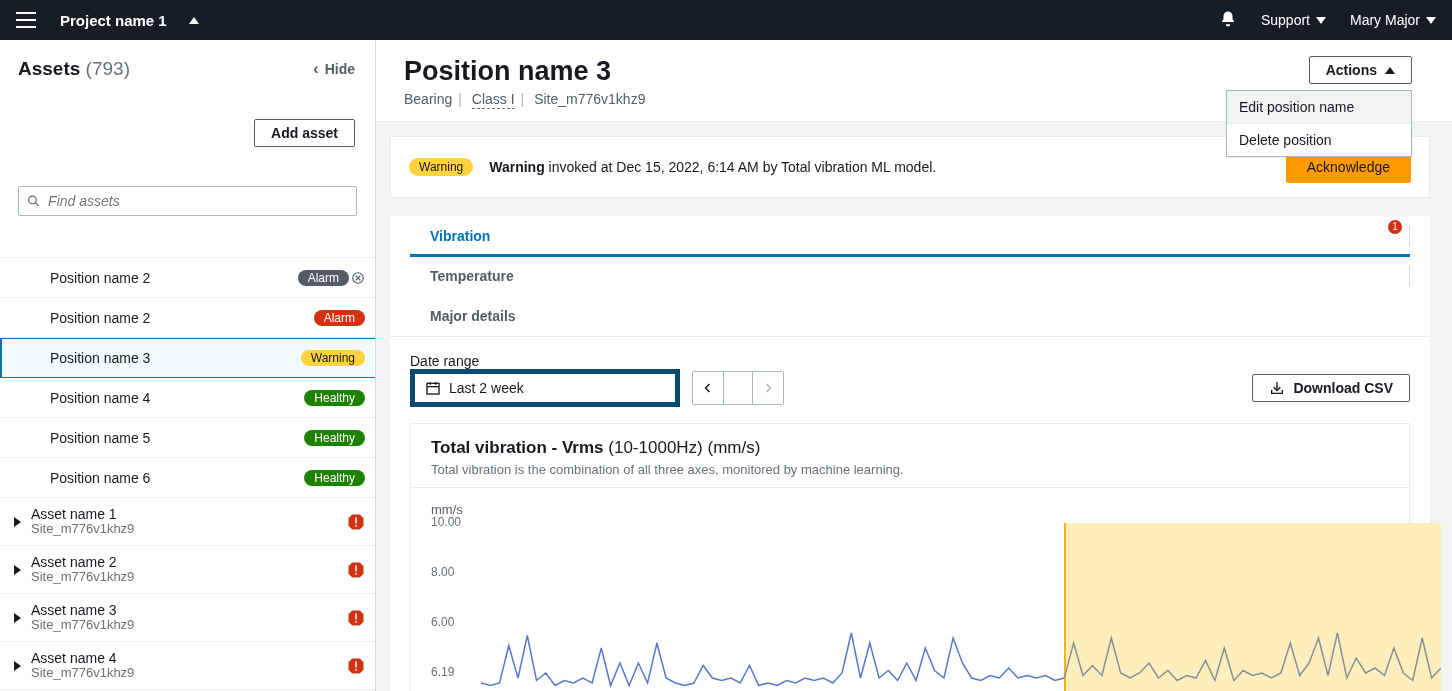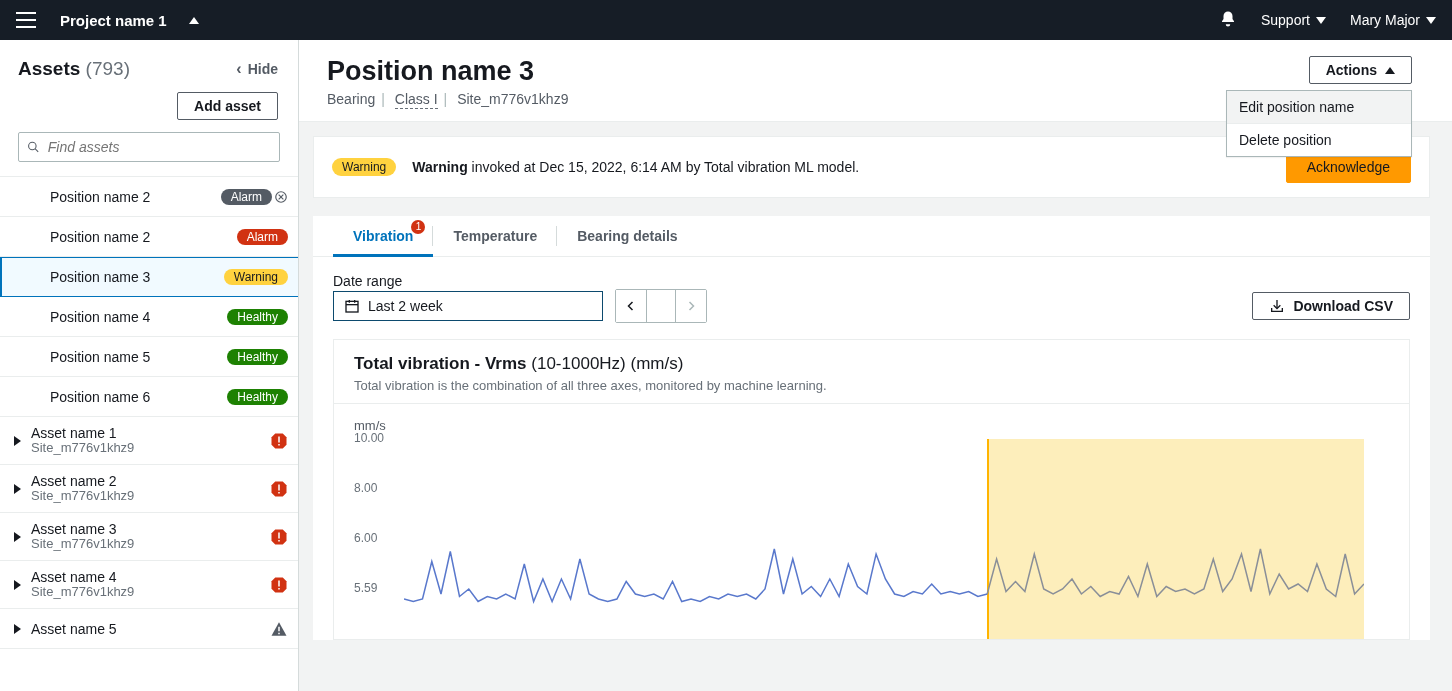--- a/index.html
+++ b/index.html
@@ -44,22 +44,22 @@
   .topnav .tri-down {
     width: 0; height: 0; border-left: 5px solid transparent; border-right: 5px solid transparent;
     border-top: 7px solid #fff;
   }
 
   
   .split { display: flex; height: calc(691px - 40px); }
 
   
   .sidebar {
-    width: 299px; border-right: 1px solid #d5dbdb;
-    display: flex; flex-direction: column; background: #fff;
+    width: 376px; border-right: 1px solid #d5dbdb;
+    display: flex; flex-direction: column; background: #fff; gap: 27px;
   }
   .sb-head {
     padding: 18px 20px 0 18px;
     display: flex; align-items: center; justify-content: space-between;
   }
   .sb-title { font-size: 19px; font-weight: 700; }
   .sb-title .count { color: #687078; font-weight: 400; }
   .sb-hide { display: flex; align-items: center; gap: 6px; color: #545b64; font-weight: 700; font-size: 14px; }
   .sb-hide .chev { font-size: 16px; }
   .sb-add-row { padding: 12px 20px 0 18px; display: flex; justify-content: flex-end; }
@@ -169,21 +169,21 @@
   .alert .pill.warning { background: #ffd23f; color: #16191f; }
   .alert .msg { flex: 1; font-size: 14px; }
   .alert .msg strong { font-weight: 700; }
   .btn-primary {
     background: #ff9900; border: 1px solid #ff9900; color: #16191f; font-weight: 400;
     padding: 7px 20px; border-radius: 2px; font-size: 14px;
   }
 
   
   .tabs-card { background: #fff; }
-  .tabs { display: flex; padding: 0 20px; border-bottom: 1px solid #eaeded; gap: 0; }
+  .tabs { display: flex; padding: 0 20px; border-bottom: 1px solid #eaeded; gap: 0; flex-direction: column; }
   .tab {
     padding: 12px 20px; font-size: 14px; font-weight: 700; color: #545b64; position: relative;
   }
   .tab.active { color: #0073bb; }
   .tab.active::after {
     content: ""; position: absolute; left: 0; right: 0; bottom: -1px; height: 3px; background: #0073bb;
   }
   .tab .sep-v {
     position: absolute; right: 0; top: 10px; bottom: 10px; width: 1px; background: #d5dbdb;
   }
@@ -191,21 +191,21 @@
     position: absolute; top: 4px; right: 8px;
     background: #d13212; color: #fff; border-radius: 50%;
     width: 14px; height: 14px; font-size: 10px; line-height: 14px; text-align: center;
     font-weight: 400;
   }
 
   .panel-body { padding: 16px 20px 0 20px; }
   .range-label { font-size: 14px; color: #16191f; }
   .range-row { display: flex; align-items: center; gap: 12px; }
   .range-select {
-    border: 1px solid #0c4a6e; padding: 6px 10px; width: 270px;
+    border: 5px solid #0c4a6e; padding: 6px 10px; width: 270px;
     display: flex; align-items: center; gap: 8px; font-size: 14px;
   }
   .range-select svg { width: 16px; height: 16px; }
   .pager {
     display: flex; border: 1px solid #aab7b8; border-radius: 2px;
   }
   .pager button {
     width: 30px; height: 32px; background: #fff; border: none; display: flex; align-items: center; justify-content: center;
   }
   .pager .mid { border-left: 1px solid #aab7b8; border-right: 1px solid #aab7b8; width: 30px; height: 32px; }
@@ -434,21 +434,21 @@
         <span class="msg">
           <strong>Warning</strong><span> invoked at Dec 15, 2022, 6:14 AM by Total vibration ML model.</span>
         </span>
         <button class="btn-primary">Acknowledge</button>
       </div>
 
       <div class="tabs-card">
         <div class="tabs" id="tabs">
             <div class="tab active"><span>Vibration</span><span class="notif">1</span><span class="sep-v"></span></div>
             <div class="tab"><span>Temperature</span><span class="sep-v"></span></div>
-            <div class="tab"><span>Bearing details</span></div>
+            <div class="tab"><span>Major details</span></div>
           </div>
 
         <div class="panel-body">
           <div class="range-label">Date range</div>
           <div class="range-row">
             <div class="range-select">
               <svg viewBox="0 0 24 24" fill="none" stroke="#16191f" stroke-width="2">
                 <rect x="3" y="5" width="18" height="16"></rect>
                 <line x1="3" y1="10" x2="21" y2="10"></line>
                 <line x1="8" y1="3" x2="8" y2="7"></line>
@@ -483,21 +483,21 @@
           <div class="chart-card">
             <div class="chart-head">
               <div class="chart-title">
                 <span>Total vibration - Vrms</span><span class="light"> (10-1000Hz) (mm/s)</span>
               </div>
               <div class="chart-sub">Total vibration is the combination of all three axes, monitored by machine learning.</div>
             </div>
             <div class="chart-body">
               <div class="ylabel">mm/s</div>
               <div class="plot" id="plot">
-                  <div class="tick" style="top: 142px;">5.59</div>
+                  <div class="tick" style="top: 142px;">6.19</div>
                   <div class="tick" style="top: 92px;">6.00</div>
                   <div class="tick" style="top: 42px;">8.00</div>
                   <div class="tick" style="top: -8px;">10.00</div>
                   <div class="warn-zone" style="left: 633.2px; width: 376.8px;"></div>
                   <svg class="line" viewBox="0 0 960 200" preserveAspectRatio="none" style="width: 960px; height: 200px;">
                     <path d="M0.0,160.0 L9.3,162.5 L18.5,160.0 L27.8,122.5 L37.0,155.0 L46.3,112.5 L55.5,157.5 L64.8,150.0 L74.1,162.5 L83.3,157.5 L92.6,160.0 L101.8,155.0 L111.1,160.0 L120.3,125.0 L129.6,162.5 L138.9,140.0 L148.1,162.5 L157.4,140.0 L166.6,160.0 L175.9,120.0 L185.1,155.0 L194.4,160.0 L203.7,162.5 L212.9,160.0 L222.2,142.5 L231.4,155.0 L240.7,157.5 L249.9,155.0 L259.2,160.0 L268.5,142.5 L277.7,162.5 L287.0,160.0 L296.2,162.5 L305.5,157.5 L314.7,160.0 L324.0,155.0 L333.3,157.5 L342.5,155.0 L351.8,160.0 L361.0,150.0 L370.3,110.0 L379.5,155.0 L388.8,120.0 L398.1,155.0 L407.3,147.5 L416.6,157.5 L425.8,140.0 L435.1,157.5 L444.3,125.0 L453.6,147.5 L462.9,155.0 L472.1,115.0 L481.4,140.0 L490.6,155.0 L499.9,157.5 L509.1,152.5 L518.4,155.0 L527.7,145.0 L536.9,155.0 L546.2,152.5 L555.4,155.0 L564.7,152.5 L573.9,157.5 L583.2,155.0 " fill="none" stroke="#5978cc" stroke-width="1.5"></path>
                     <path d="M583.2,155.0 L592.6,120.0 L602.0,152.5 L611.5,142.5 L620.9,152.5 L630.3,115.0 L639.7,150.0 L649.1,155.0 L658.6,150.0 L668.0,140.0 L677.4,155.0 L686.8,147.5 L696.2,157.5 L705.7,152.5 L715.1,155.0 L724.5,137.5 L733.9,157.5 L743.3,125.0 L752.8,157.5 L762.2,147.5 L771.6,152.5 L781.0,150.0 L790.4,155.0 L799.9,150.0 L809.3,120.0 L818.7,152.5 L828.1,140.0 L837.5,115.0 L847.0,152.5 L856.4,110.0 L865.8,155.0 L875.2,135.0 L884.6,150.0 L894.1,145.0 L903.5,152.5 L912.9,125.0 L922.3,150.0 L931.7,157.5 L941.2,115.0 L950.6,155.0 L960.0,145.0 " fill="none" stroke="#8a8f98" stroke-width="1.5"></path>
                   </svg>
                 </div>
             </div>

